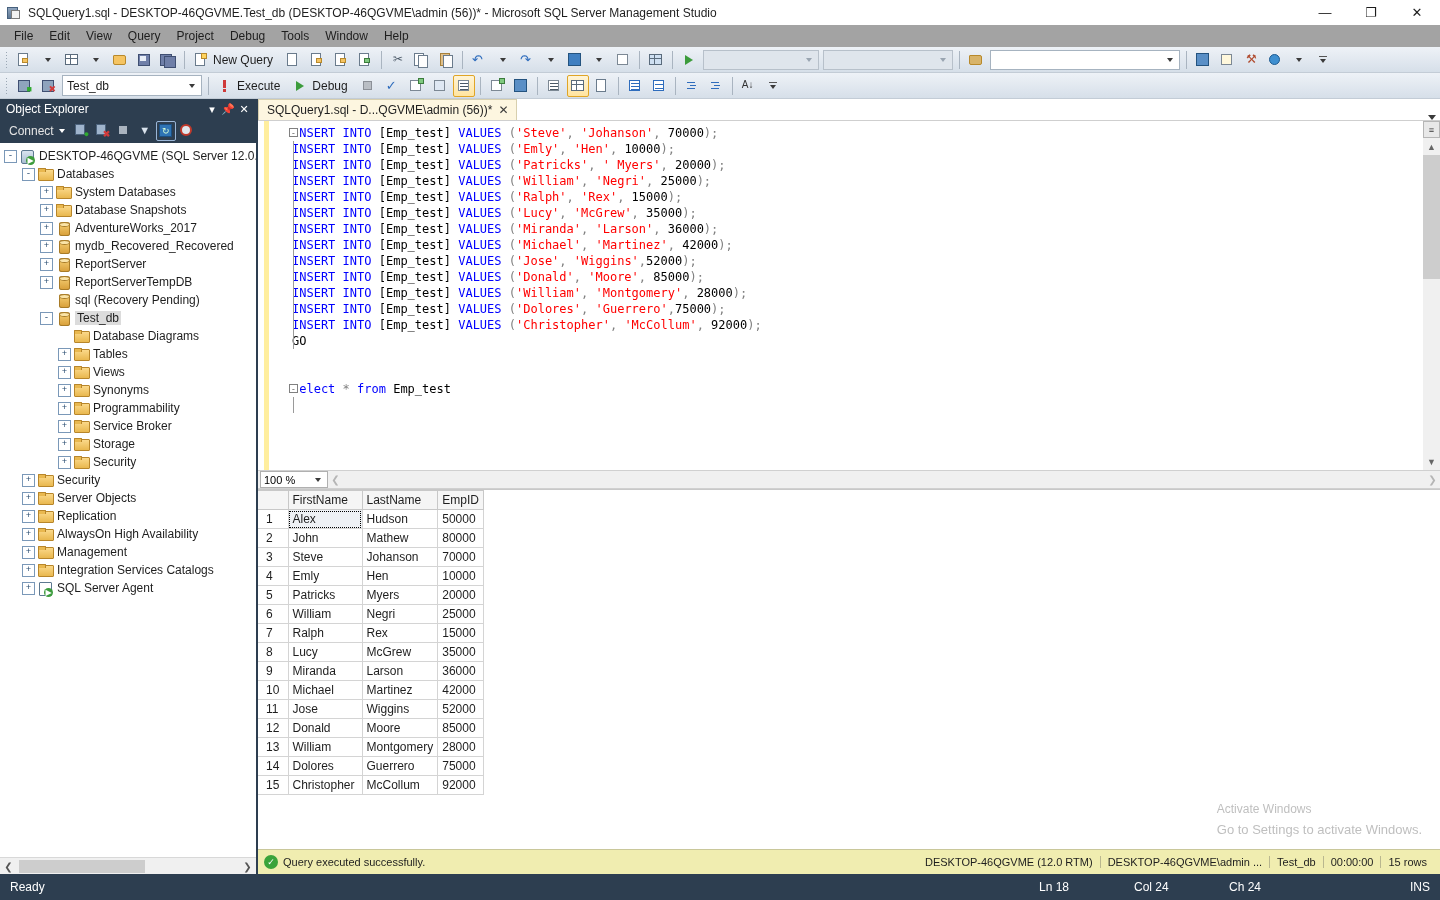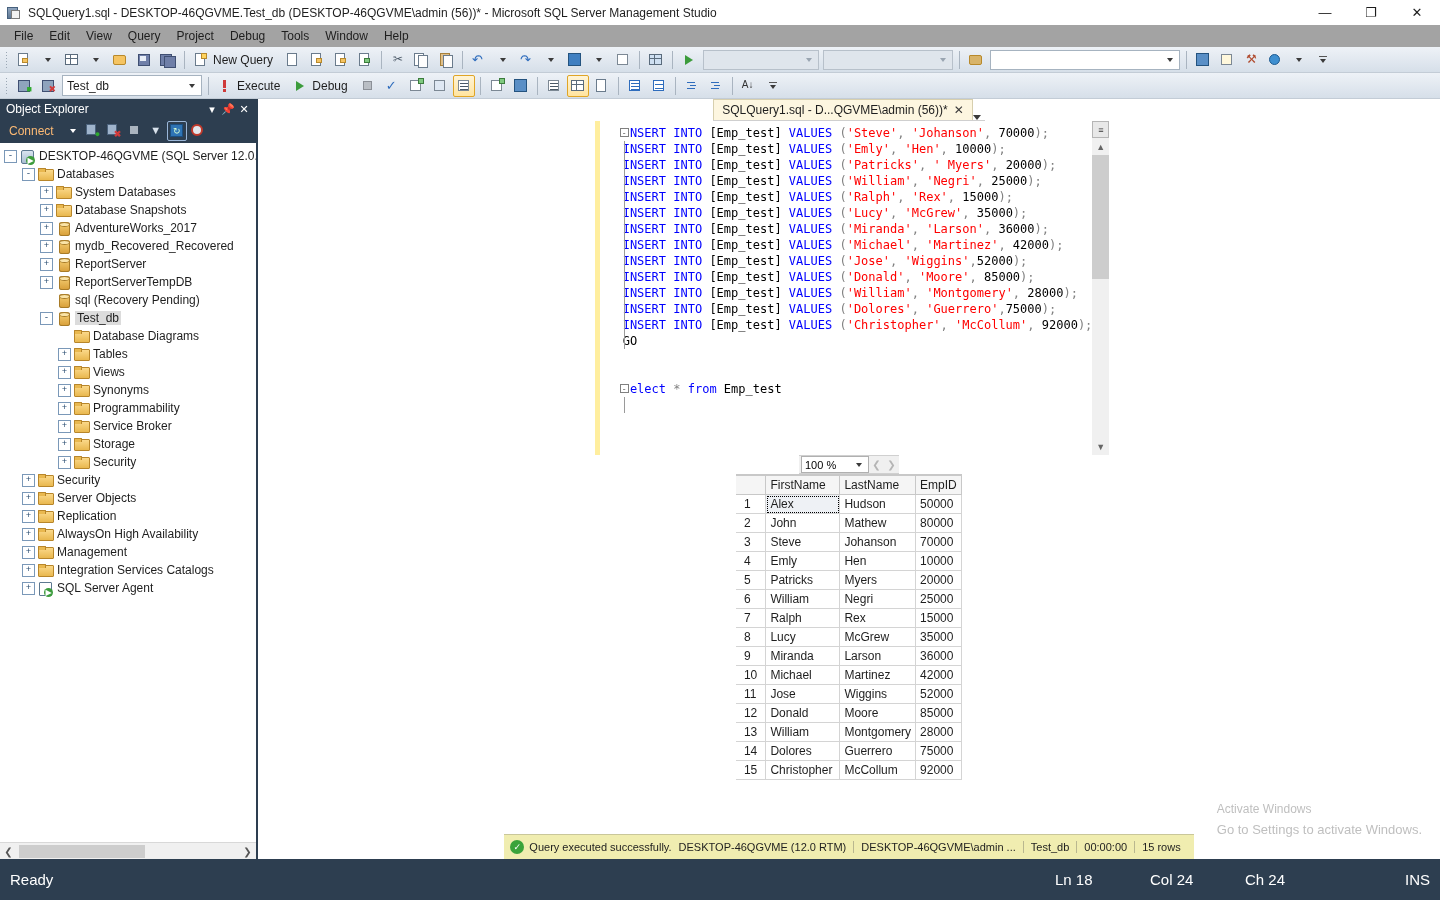--- a/index.html
+++ b/index.html
@@ -132,21 +132,21 @@
     color:#ffffff; font-size:12px;
   }
   .oe-head .spacer { flex:1; }
   .oe-head .hbtn { width:16px; text-align:center; color:#fff; font-size:11px; }
   .oe-toolbar {
     height: 24px; min-height:24px; background:#2d3e50;
     display:flex; align-items:center; padding-left:6px; gap:1px;
     border-bottom:1px solid #2d3e50;
   }
   .oe-toolbar .connect {
-    color:#fdba74; font-size:12px; padding:2px 3px; display:flex; align-items:center; gap:13px;
+    color:#e5e5e5; font-size:12px; padding:2px 3px; display:flex; align-items:center; gap:2px;
   }
   .oe-toolbar .obtn {
     width:20px;height:20px; display:flex;align-items:center;justify-content:center;
     border:1px solid transparent; border-radius:2px;
   }
   .oe-toolbar .obtn.on { border-color:#9ab6d8; background:#4a6party; }
   .obtn .oi { width:15px;height:15px; position:relative;}
   .oi .svr { position:absolute;left:1px;top:1px;width:10px;height:11px;background:#9fb4cc;border:1px solid #4b627c;}
   .oi .plusg{position:absolute;right:0;bottom:0;font-size:9px;color:#2faa2f;font-weight:bold;line-height:8px;}
   .oi .xr{position:absolute;right:0;bottom:0;font-size:9px;color:#d23b3b;font-weight:bold;line-height:8px;}
@@ -207,21 +207,21 @@
 
   .oe-hscroll {
     height: 17px; min-height:17px; background:#f0f0f0;
     border-top:1px solid #d8d8d8; display:flex; align-items:center;
   }
   .oe-hscroll .arrow { width:17px; text-align:center; font-size:10px; color:#555; }
   .oe-hscroll .track { flex:1; height:13px; background:#f0f0f0; position:relative; }
   .oe-hscroll .thumb { position:absolute; left:2px; top:0; width:126px; height:13px; background:#cdcdcd; }
 
   
-  .editor-col { flex:1; display:flex; flex-direction:column; min-width:0; background:#fff;align-items:center; }
+  .editor-col { flex:1; display:flex; flex-direction:column; min-width:0; background:#fff; }
   .tabstrip {
     height: 22px; min-height:22px; background:#ffffff;
     display:flex; align-items:flex-end; position:relative;
     border-bottom:1px solid #cfcfcf;
   }
   .doctab {
     height:21px; display:flex; align-items:center; gap:6px;
     padding: 0 8px 0 8px; background:#fdf6e0;
     border:1px solid #d7cfae; border-bottom:none;
     font-size:12px; color:#1e1e1e; white-space:nowrap;
@@ -331,23 +331,24 @@
   .qstatus .ok {
     width:14px;height:14px;border-radius:50%;background:#3aa33a;color:#fff;
     font-size:9px;line-height:14px;text-align:center;margin-right:5px;flex:0 0 auto;
   }
   .qstatus .right { margin-left:auto; display:flex; align-items:center; }
   .qstatus .right .seg { padding:0 7px; border-left:1px solid #b9b78f; white-space:nowrap;}
   .qstatus .right .seg:first-child{border-left:none;}
 
   
   .appstatus {
-    height: 41px; min-height:25px; background:#2d3e50;
-    display:flex; align-items:center; color:#ffffff; font-size:15px;
+    height: 26px; min-height:25px; background:#2d3e50;
+    display:flex; align-items:center; color:#ffffff; font-size:12px;
     padding:0 10px;
+    gap:16px;
   }
   .appstatus .ready { }
   .appstatus .sp { margin-left:auto; display:flex; }
   .appstatus .sp div { width:95px; text-align:left; }
   .appstatus .ins { width:40px; text-align:right; margin-left:50px;}
 </style>
 </head>
 <body>
 
 <div id="app">

